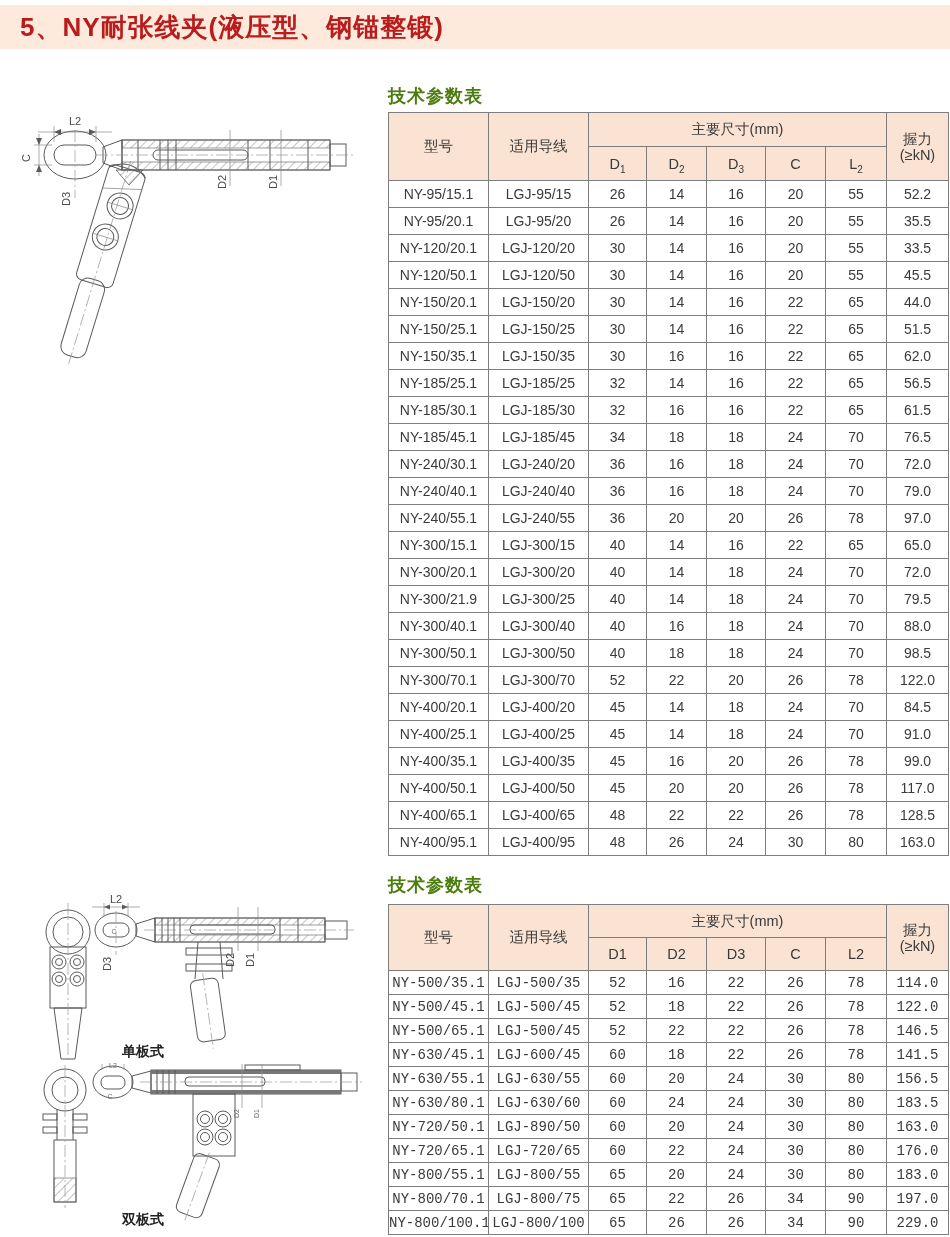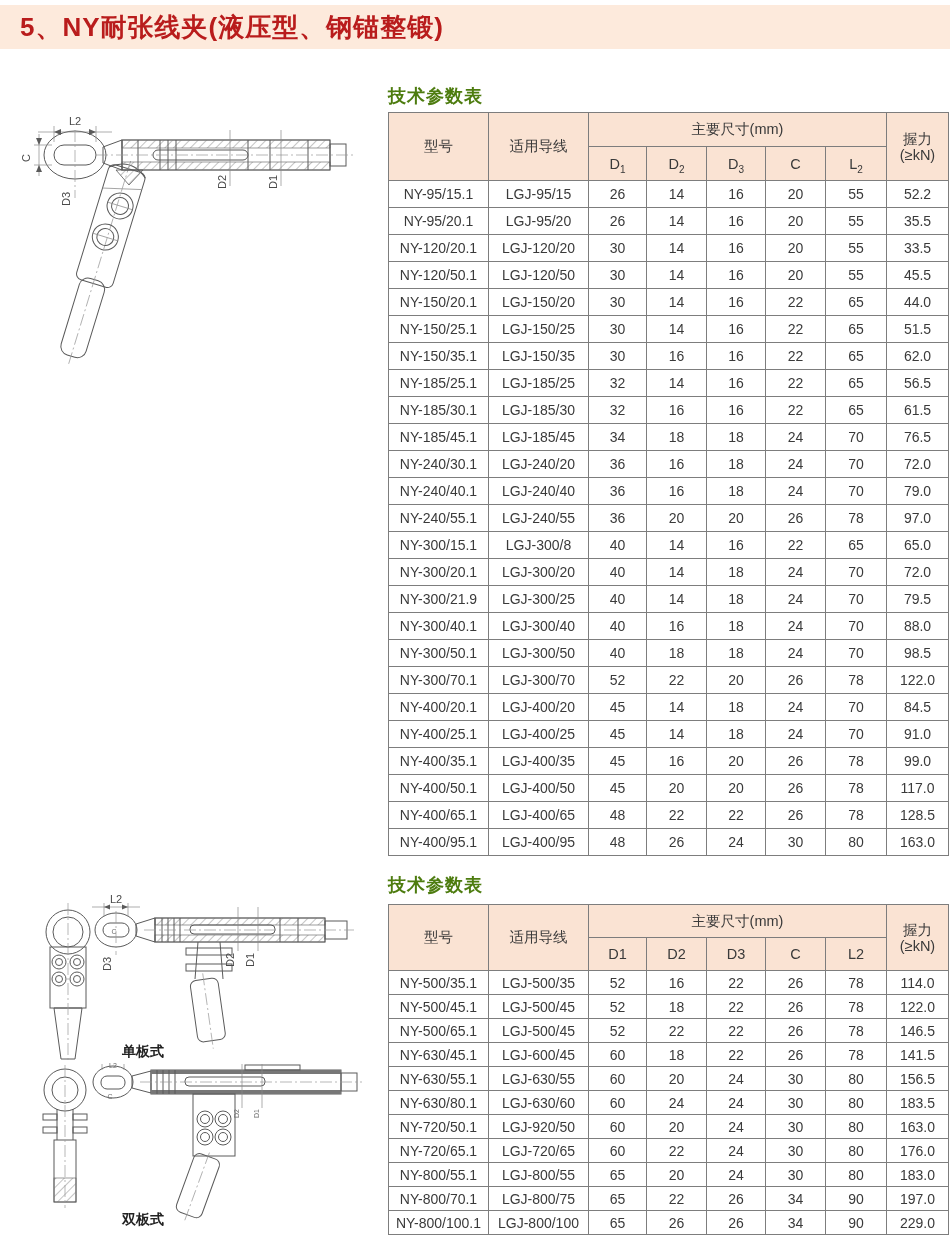--- a/index.html
+++ b/index.html
@@ -31,21 +31,21 @@
   #table2 { top:904px; }
   table.spec th, table.spec td {
     border:1px solid #7d7d7d; text-align:center; vertical-align:middle;
     color:#3a3a3a; padding:0; overflow:hidden; white-space:nowrap;
   }
   table.spec th { background:#fae3d3; font-weight:normal; font-size:14.5px; }
   table.spec td { background:#ffffff; font-size:14px; }
   #table1 thead tr { height:34px; }
   #table1 tbody tr { height:27px;padding-left:37px; }
   #table2 thead tr { height:33px; }
-  #table2 tbody tr { height:24px; }
+  #table2 tbody tr { height:24px;font-family:Liberation Mono, monospace; }
   th sub { font-size:10px; line-height:0; }
   .grip-head div { line-height:16px; }
   
   svg.drawing { position:absolute; }
   #drawing-main   { left:8;   left:8px;   top:92px;  }
   #drawing-single { left:10px; top:893px; }
   #drawing-double { left:10px; top:1062px; }
   .dwg-line   { stroke:#5a5a5a; stroke-width:1; fill:none; }
   .dwg-thin   { stroke:#8a8a8a; stroke-width:0.7; fill:none; }
   .dwg-center { stroke:#9a9a9a; stroke-width:0.7; fill:none; stroke-dasharray:12 3 2 3; }
@@ -427,21 +427,21 @@
           <td>LGJ-240/55</td>
           <td>36</td>
           <td>20</td>
           <td>20</td>
           <td>26</td>
           <td>78</td>
           <td>97.0</td>
         </tr>
         <tr>
           <td>NY-300/15.1</td>
-          <td>LGJ-300/8</td>
+          <td>LGJ-300/15</td>
           <td>40</td>
           <td>14</td>
           <td>16</td>
           <td>22</td>
           <td>65</td>
           <td>65.0</td>
         </tr>
         <tr>
           <td>NY-300/20.1</td>
           <td>LGJ-300/20</td>
@@ -642,21 +642,21 @@
           <td>LGJ-630/60</td>
           <td>60</td>
           <td>24</td>
           <td>24</td>
           <td>30</td>
           <td>80</td>
           <td>183.5</td>
         </tr>
         <tr>
           <td>NY-720/50.1</td>
-          <td>LGJ-920/50</td>
+          <td>LGJ-890/50</td>
           <td>60</td>
           <td>20</td>
           <td>24</td>
           <td>30</td>
           <td>80</td>
           <td>163.0</td>
         </tr>
         <tr>
           <td>NY-720/65.1</td>
           <td>LGJ-720/65</td>

